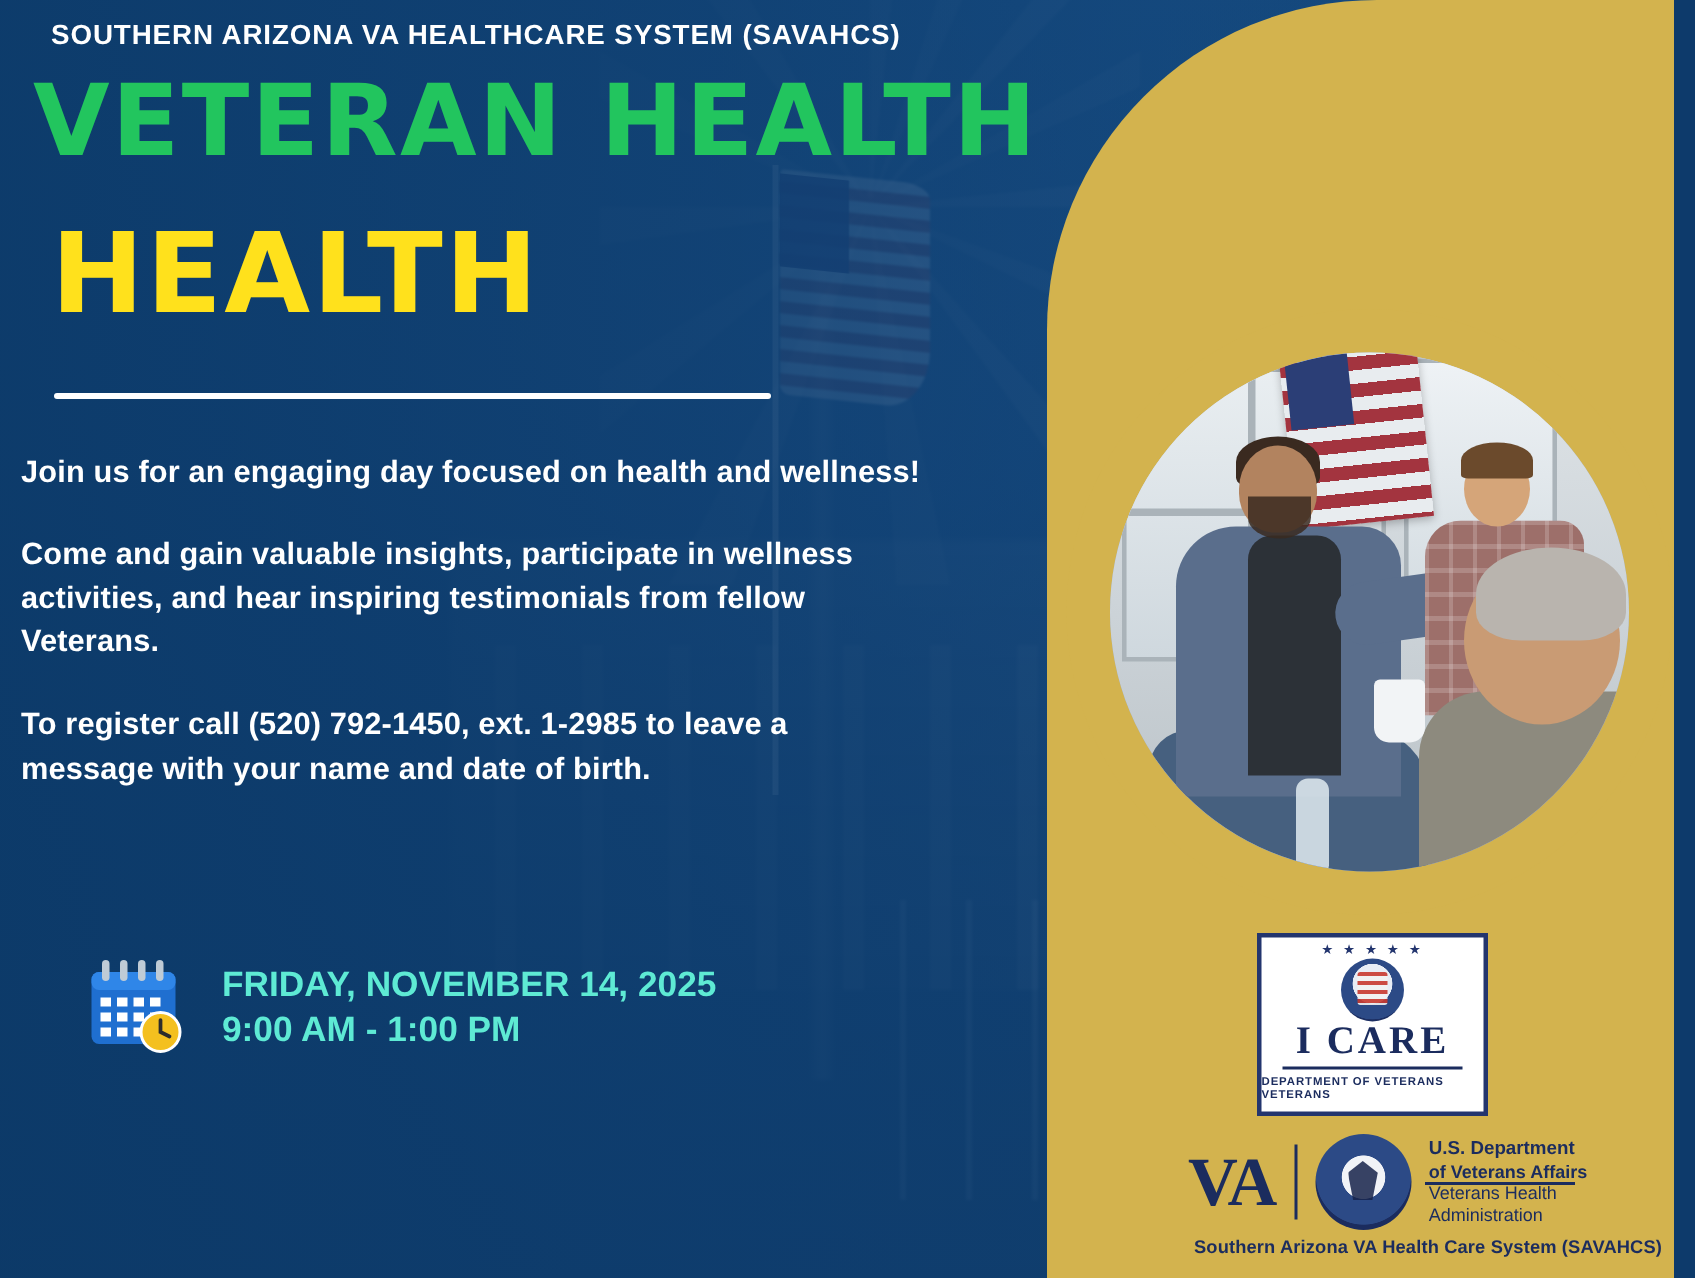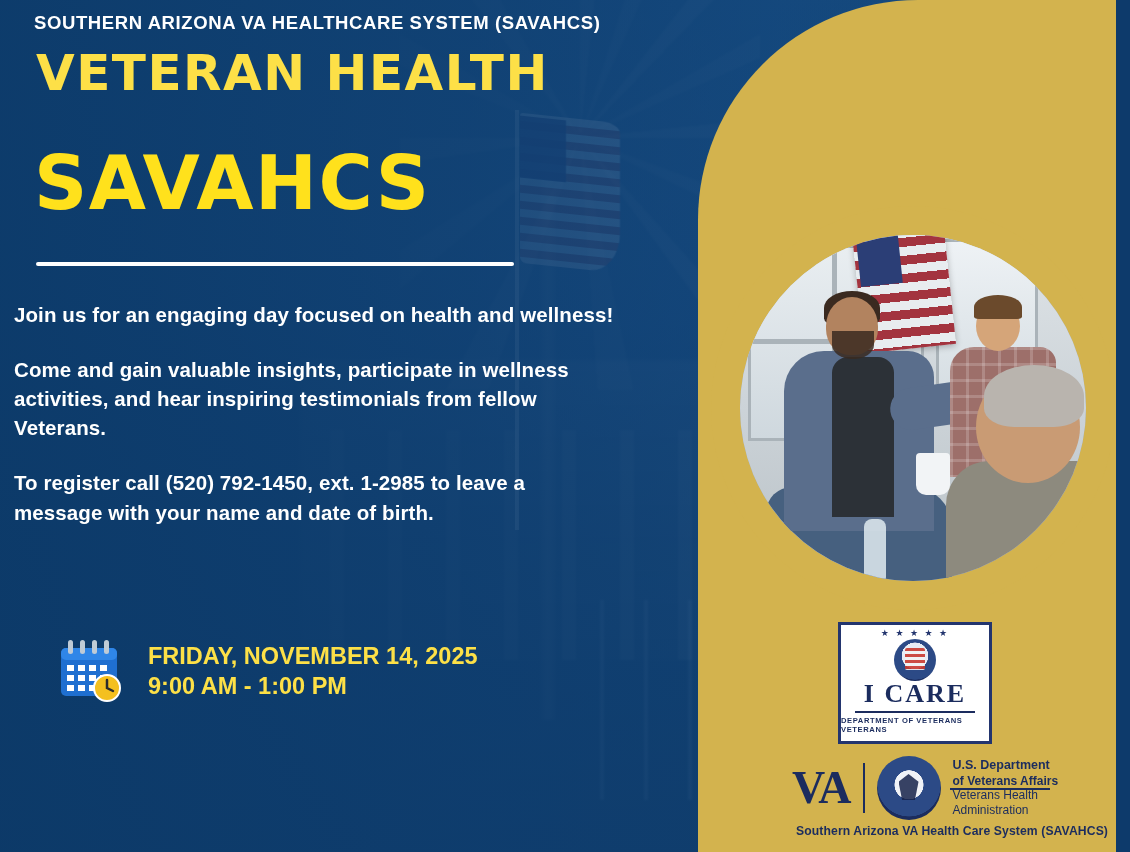--- a/index.html
+++ b/index.html
@@ -124,23 +124,23 @@
   .kicker {
     position: absolute;
     left: 34px; top: 12px;
     color: #ffffff;
     font-size: 18.5px;
     font-weight: bold;
     letter-spacing: 0.6px;
   }
   .title-1 {
     position: absolute;
-    left: 36px; top: 48px;
-    color: #fde047;
-    font-size: 50px;
+    left: 22px; top: 48px;
+    color: #22c55e;
+    font-size: 66px;
     font-weight: bold;
     letter-spacing: 1.5px;
     line-height: 1.0;
     font-family: "DejaVu Sans", sans-serif;
   }
   .title-2 {
     position: absolute;
     left: 34px; top: 146px;
     color: #ffe11c;
     font-size: 74px;
@@ -181,21 +181,21 @@
   .detail-date { left: 52px; top: 638px; }
   .detail-loc  { left: 52px; top: 738px; }
   .detail-icon {
     width: 74px;
     flex: 0 0 74px;
     display: flex;
     align-items: center;
     justify-content: center;
   }
   .detail-text {
-    color: #fde047;
+    color: #5eead4;
     font-size: 23.5px;
     font-weight: bold;
     line-height: 1.28;
     margin-left: 22px;
     white-space: nowrap;
   }
   .detail-text sup {
     font-size: 14px;
     vertical-align: super;
   }
@@ -458,21 +458,21 @@
     <div class="bg-flag"></div>
     <div class="bg-flag-blue"></div>
     <div class="bg-smallflags"></div>
   </div>
   <div class="bg-veil"></div>
 
   <div class="gold-panel-round"></div>
 
   <div class="kicker">SOUTHERN ARIZONA VA HEALTHCARE SYSTEM (SAVAHCS)</div>
   <div class="title-1">VETERAN HEALTH</div>
-  <div class="title-2">SAVAHCS</div>
+  <div class="title-2">HEALTH</div>
   <div class="rule"></div>
 
   <div class="body-copy">
     <p>Join us for an engaging day focused on health and wellness!</p>
     <p>Come and gain valuable insights, participate in wellness activities, and hear inspiring testimonials from fellow Veterans.</p>
     <p>To register call (520) 792-1450, ext. 1-2985 to leave a message with your name and date of birth.</p>
   </div>
 
   <div class="detail detail-date">
     <div class="detail-icon">

